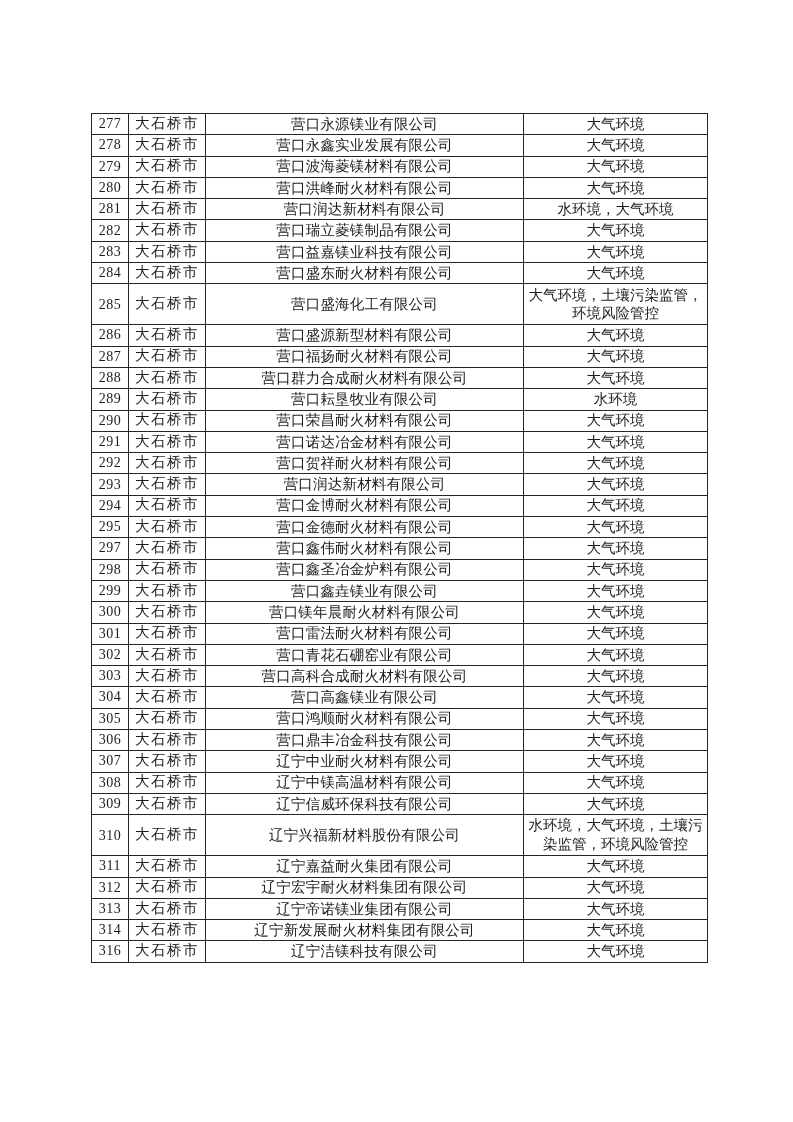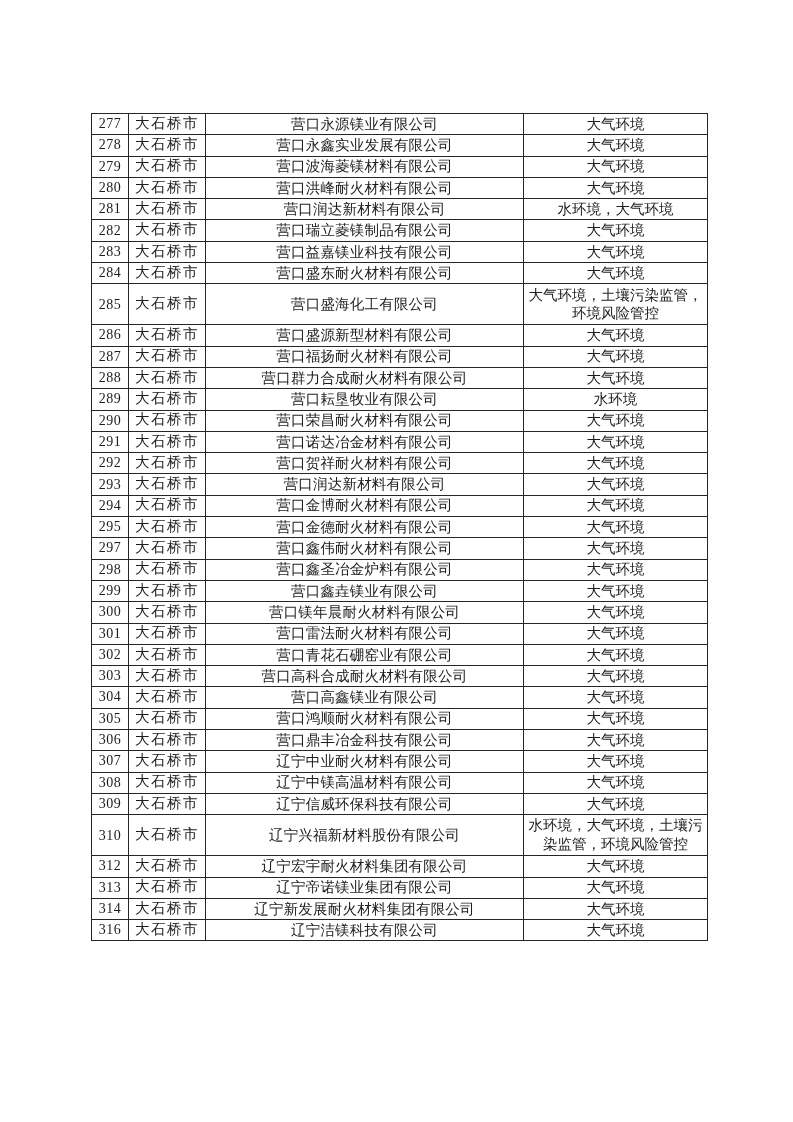--- a/index.html
+++ b/index.html
@@ -256,20 +256,26 @@
     <td class="company">辽宁信威环保科技有限公司</td>
     <td class="env">大气环境</td>
   </tr>
         <tr class="tall">
     <td class="no">310</td>
     <td class="city">大石桥市</td>
     <td class="company">辽宁兴福新材料股份有限公司</td>
     <td class="env">水环境，大气环境，土壤污染监管，环境风险管控</td>
   </tr>
         <tr class="normal">
+    <td class="no">311</td>
+    <td class="city">大石桥市</td>
+    <td class="company">辽宁嘉益耐火集团有限公司</td>
+    <td class="env">大气环境</td>
+  </tr>
+        <tr class="normal">
     <td class="no">312</td>
     <td class="city">大石桥市</td>
     <td class="company">辽宁宏宇耐火材料集团有限公司</td>
     <td class="env">大气环境</td>
   </tr>
         <tr class="normal">
     <td class="no">313</td>
     <td class="city">大石桥市</td>
     <td class="company">辽宁帝诺镁业集团有限公司</td>
     <td class="env">大气环境</td>

